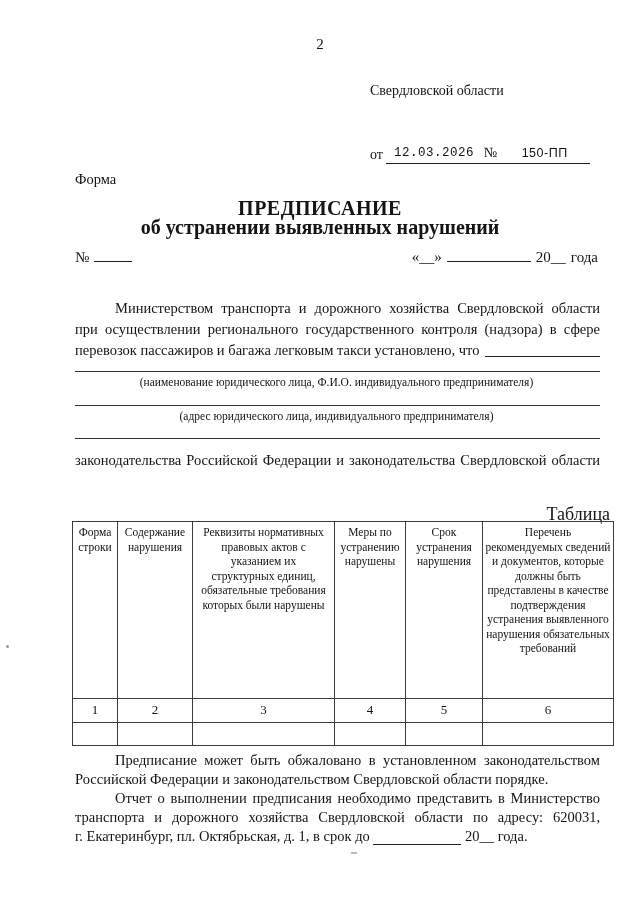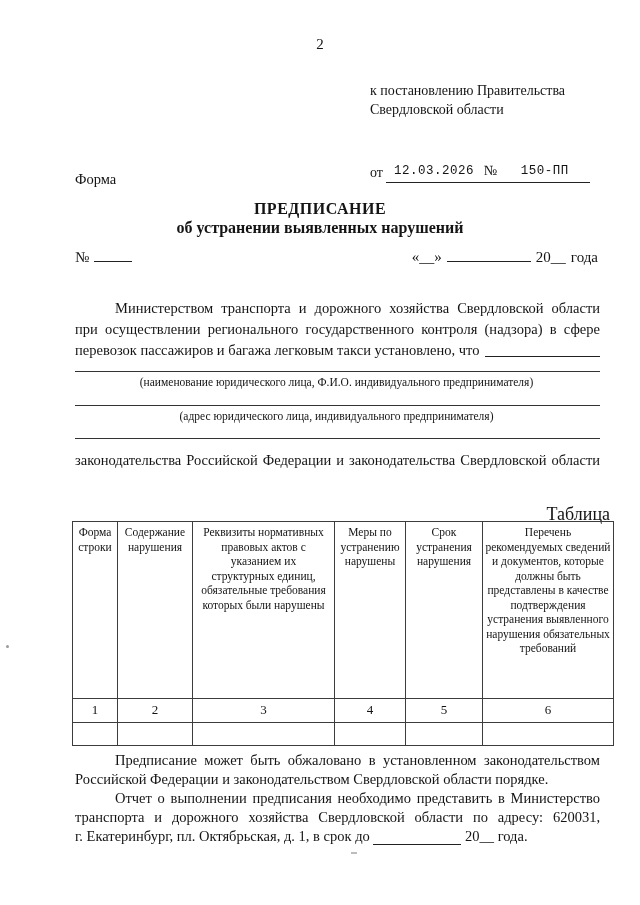--- a/index.html
+++ b/index.html
@@ -16,25 +16,25 @@
   
   .page-num { top: 36px; left: 0; width: 640px; text-align: center; font-size: 15px; }
 
   
   .annex { top: 82px; left: 370px; width: 220px; font-size: 14px; line-height: 18.5px; }
   .annex-dateline { display: flex; align-items: flex-end; margin-top: 1px; }
   .annex-from { flex: 0 0 auto; padding-right: 3px; margin-top: 44px; }
   .annex-underlined { flex: 1; display: flex; align-items: flex-end; border-bottom: 1.5px solid #222; }
   .annex-date { width: 96px; text-align: center; font-family: "Liberation Mono", monospace; font-size: 12.5px; letter-spacing: 0.5px; padding-bottom: 1px; }
   .annex-no { flex: 0 0 auto; padding: 0 2px 1px 2px; }
-  .annex-val { flex: 1; text-align: center; font-family: Liberation Mono, monospace; font-size: 12.5px; letter-spacing: 0.5px; padding-bottom: 1px; }
+  .annex-val { flex: 1; text-align: center; font-family: Liberation Sans, sans-serif; font-size: 12.5px; letter-spacing: 0.5px; padding-bottom: 1px; }
 
   .form-label { top: 171px; left: 75px; font-size: 14.5px; }
 
-  .doc-title { top: 199px; left: 0; width: 640px; text-align: center; font-weight: bold; font-size: 16px; line-height: 19px; }
+  .doc-title { top: 199px; left: 0; width: 640px; text-align: center; font-weight: bold; font-size: 20px; line-height: 19px; }
   .doc-title .t1 { letter-spacing: 0.5px; }
 
   
   .numrow { top: 249px; left: 75px; width: 523px; display: flex; justify-content: space-between; font-size: 15px; align-items: baseline; }
   .numrow-left, .numrow-right { display: flex; align-items: baseline; gap: 5px; }
   .blank { display: inline-block; height: 0; border-bottom: 1.5px solid #222; margin-bottom: -4px; }
   .blank-docno { width: 38px; }
   .blank-date { width: 84px; }
 
   
@@ -67,21 +67,20 @@
   
   .speck1 { left: 6px; top: 645px; width: 3px; height: 3px; background: #9a9a9a; border-radius: 50%; }
   .speck2 { left: 351px; top: 852px; width: 6px; height: 2px; background: #bdbdbd; }
 </style>
 </head>
 <body>
 
 <div class="abs page-num">2</div>
 
 <div class="abs annex">
-  <div>к постановлению Правительства</div>
   <div>Свердловской области</div>
   <div class="annex-dateline">
     <span class="annex-from">от</span>
     <span class="annex-underlined">
       <span class="annex-date">12.03.2026</span>
       <span class="annex-no">№</span>
       <span class="annex-val">150-ПП</span>
     </span>
   </div>
 </div>

